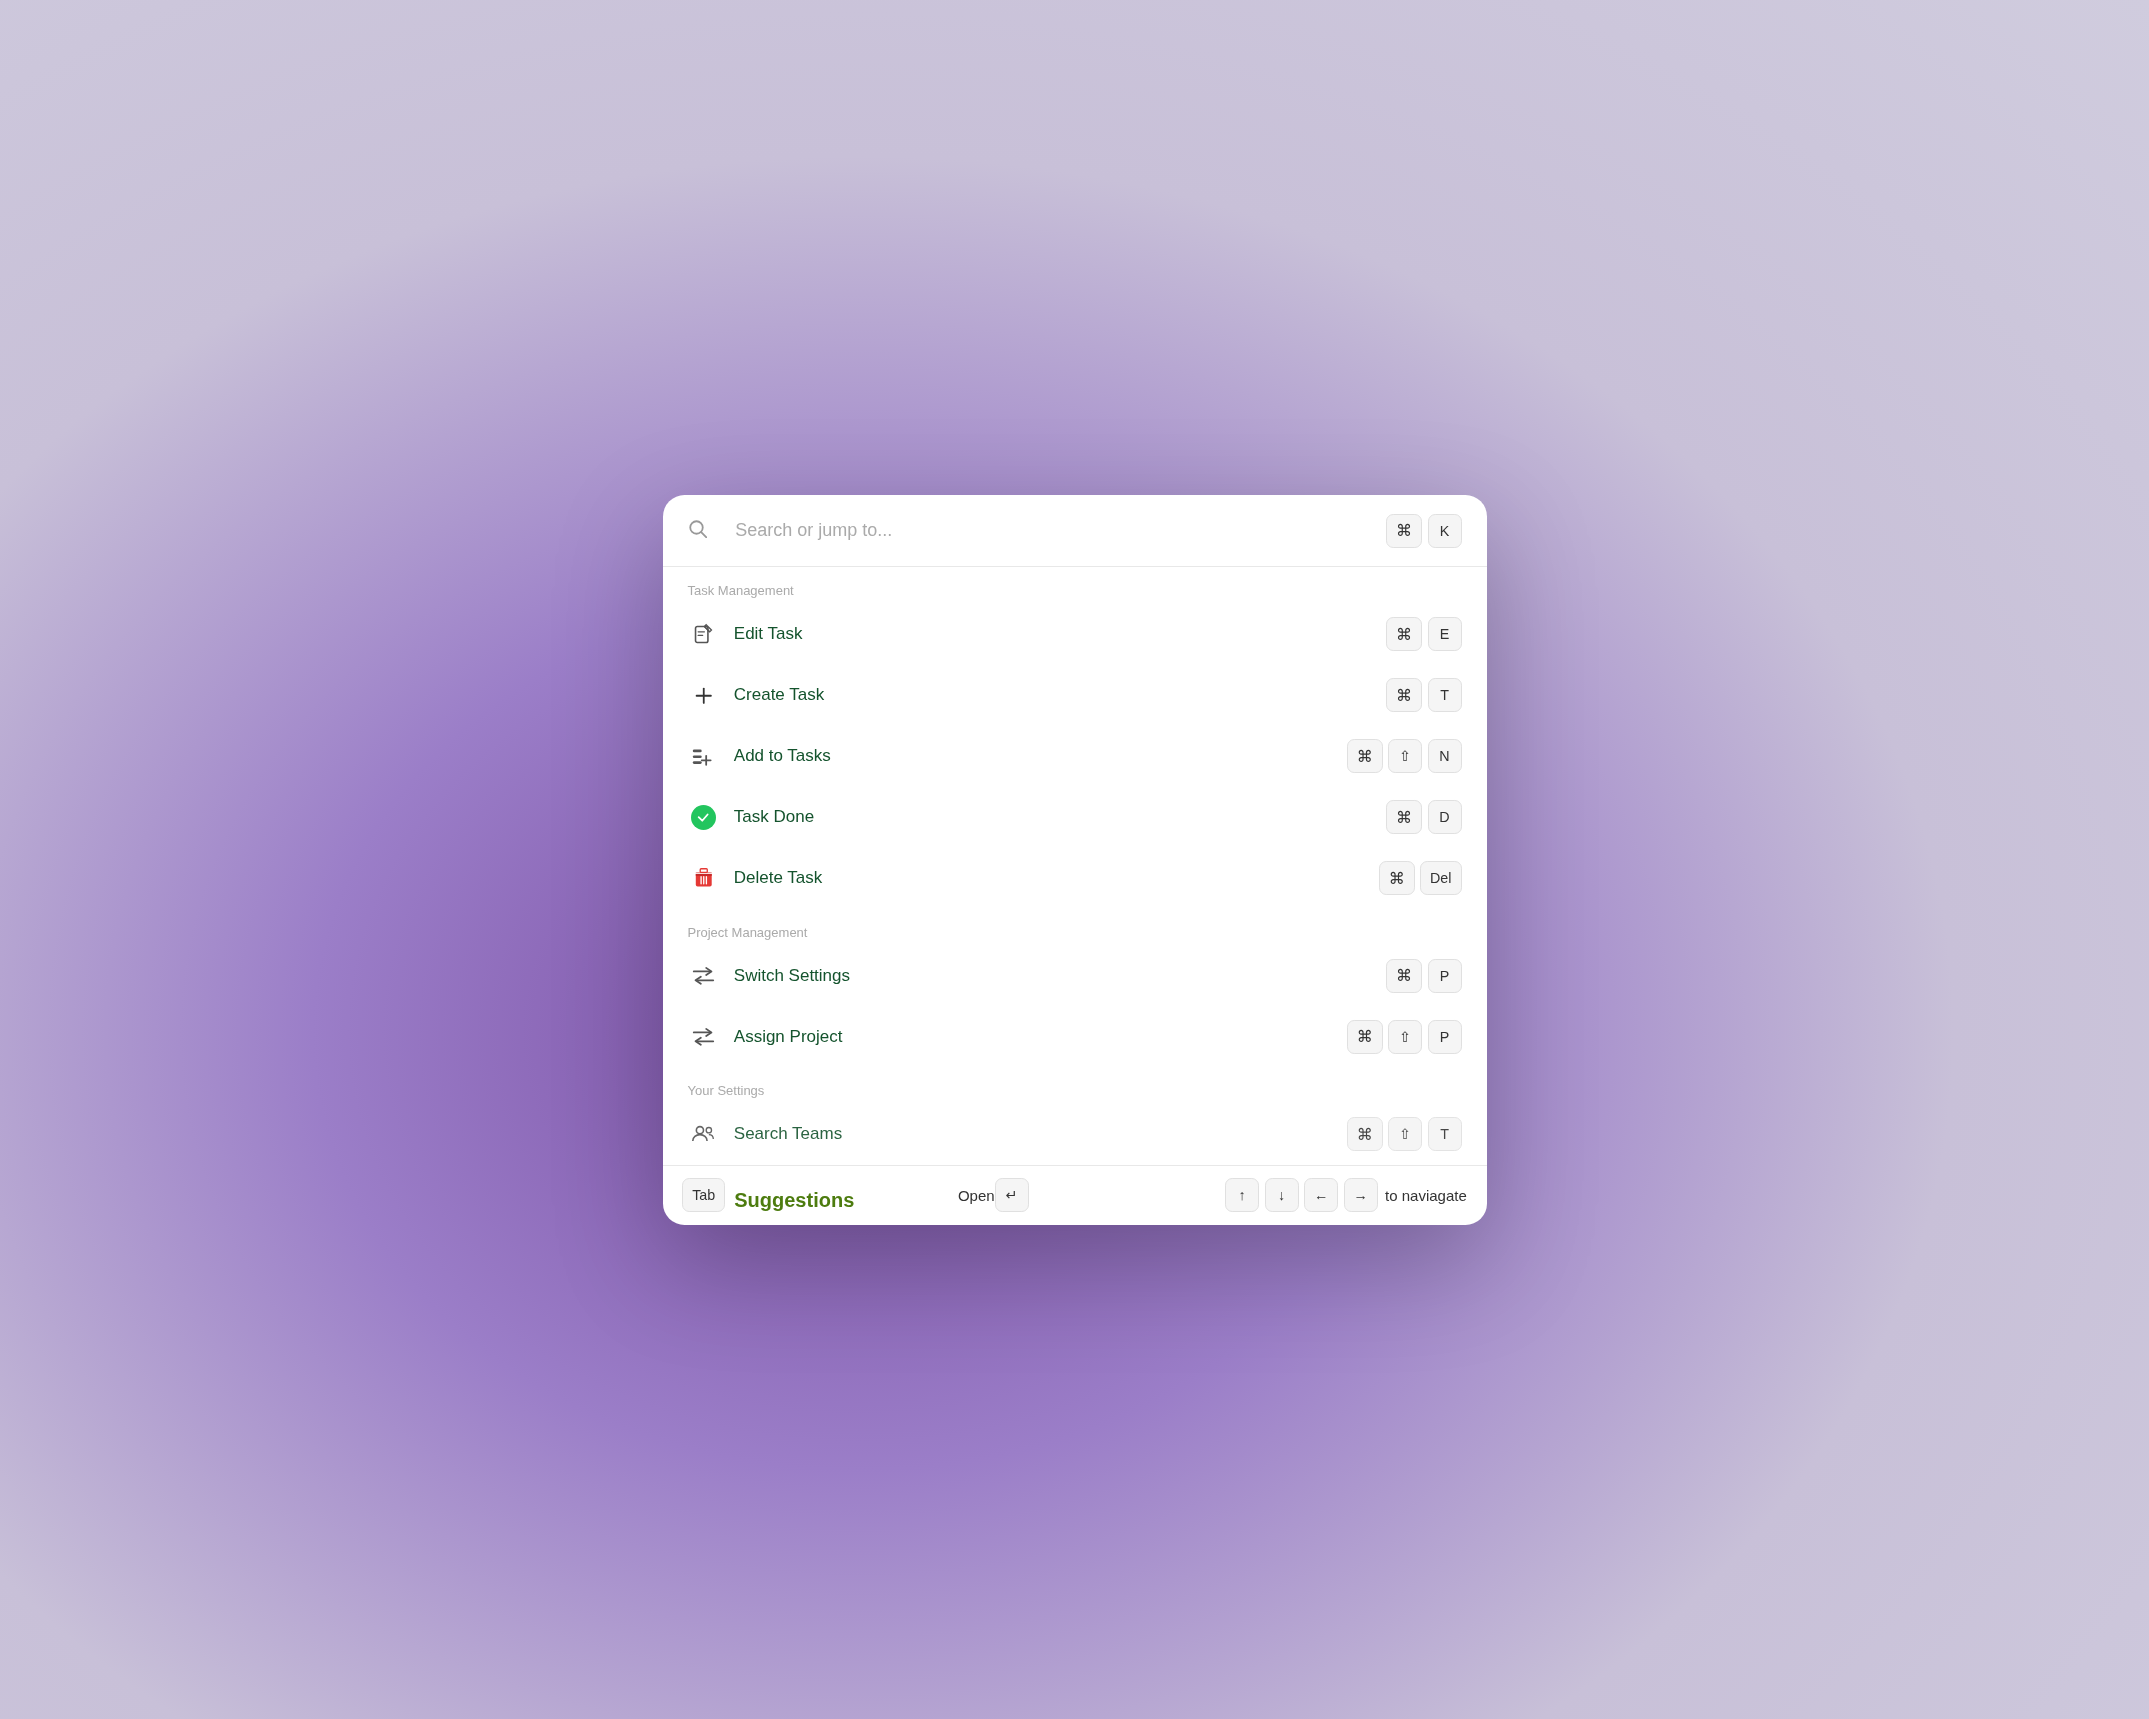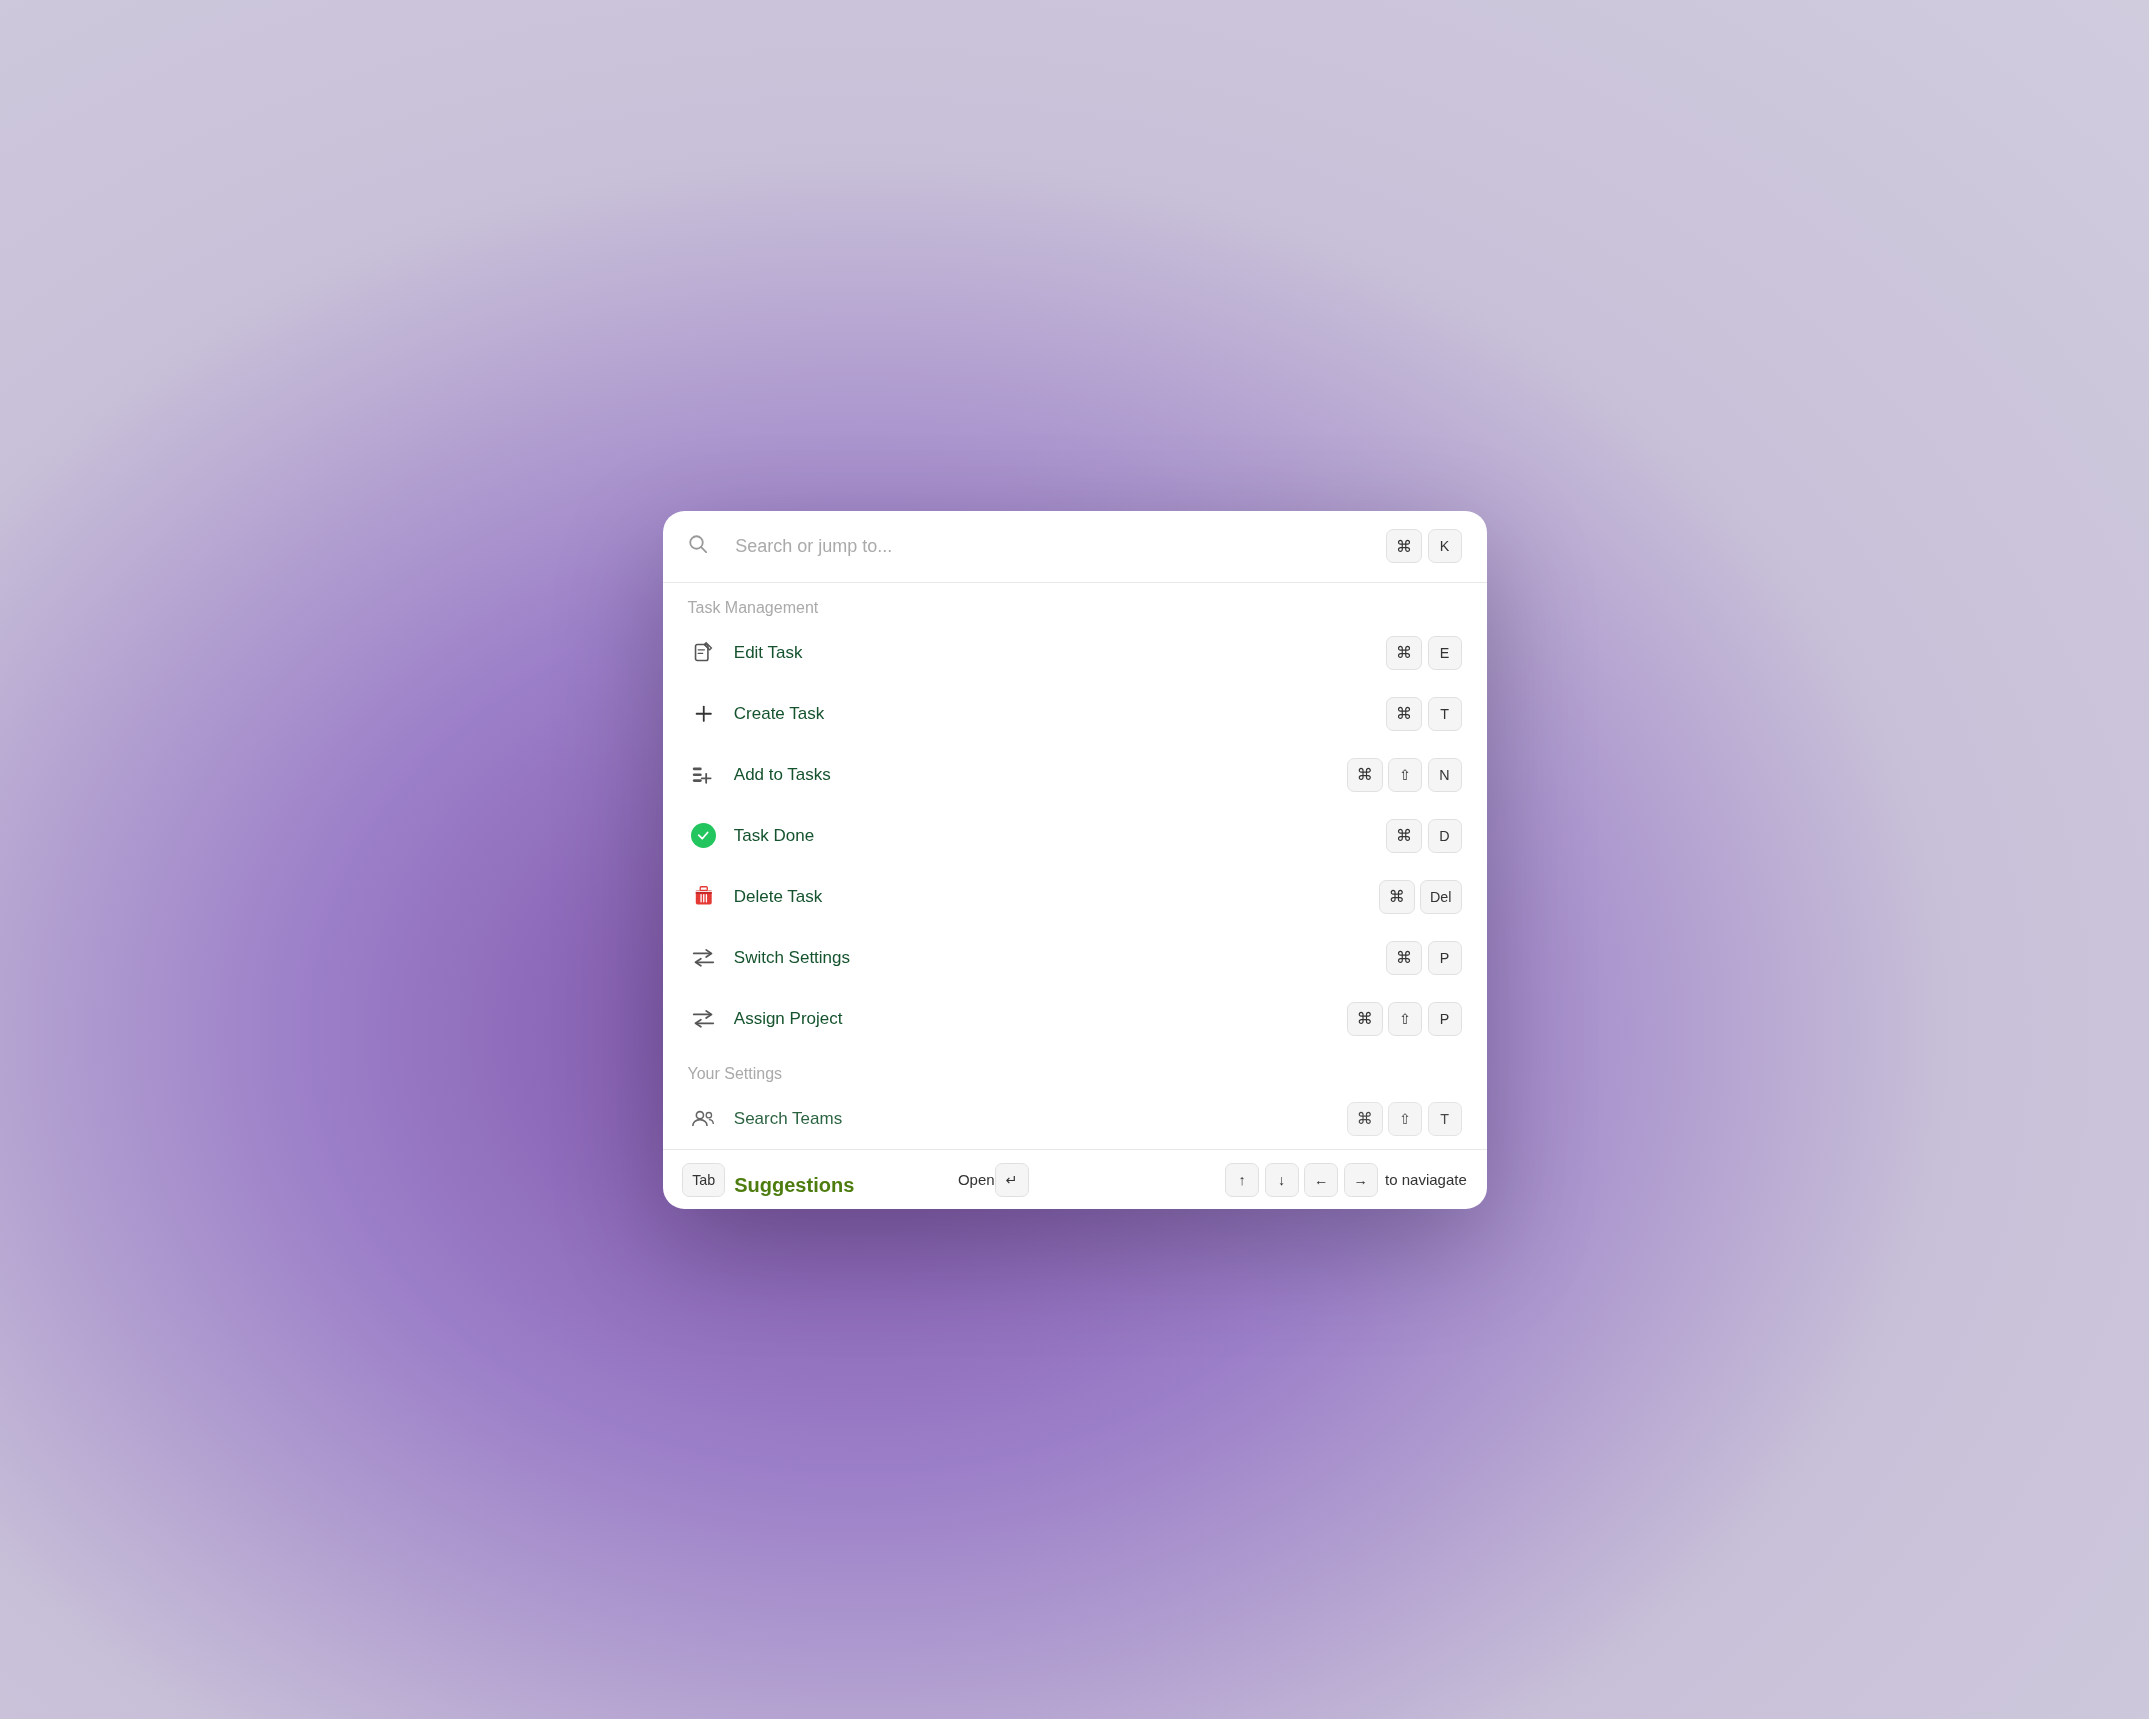--- a/index.html
+++ b/index.html
@@ -65,21 +65,21 @@
       font-size: 14.3px;
       color: #333;
       font-weight: 500;
     }
 
     .kbd.cmd {
       font-size: 16px;
     }
 
     .section-label {
-      font-size: 16px;
+      font-size: 13px;
       color: #aaa;
       font-weight: 400;
       padding: 16px 25px 5.4px 25px;
     }
 
     .menu-item {
       display: flex;
       align-items: center;
       padding: 0 25px;
       height: 61px;
@@ -286,20 +286,21 @@
       </div>
       <span class="item-label">Delete Task</span>
       <div class="kbd-group">
         <span class="kbd cmd">⌘</span>
         <span class="kbd">Del</span>
       </div>
     </div>
   </div>
 
   <div>
+    <div class="section-label">Project Management</div>
 
     <div class="menu-item">
       <div class="item-icon icon-switch">
         <svg width="23" height="19.7" viewBox="0 0 26 22" fill="none">
           <path d="M2 6h18" stroke="#555" stroke-width="2" stroke-linecap="round"></path>
           <path d="M16 2l6 4-6 4" stroke="#555" stroke-width="2" stroke-linecap="round" stroke-linejoin="round"></path>
           <path d="M24 16H6" stroke="#555" stroke-width="2" stroke-linecap="round"></path>
           <path d="M10 12l-6 4 6 4" stroke="#555" stroke-width="2" stroke-linecap="round" stroke-linejoin="round"></path>
         </svg>
       </div>

